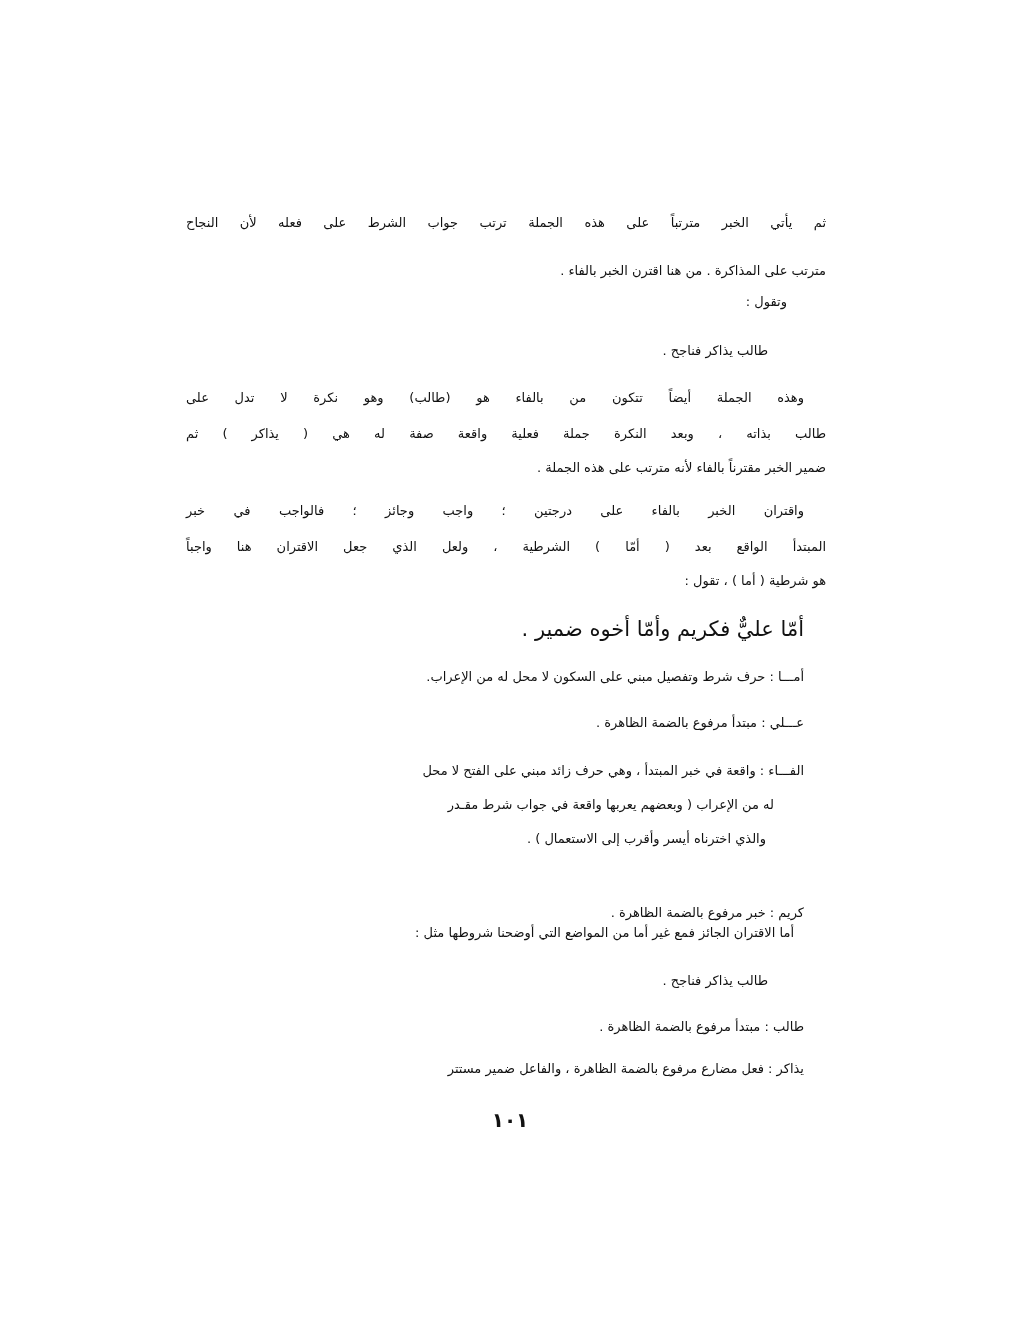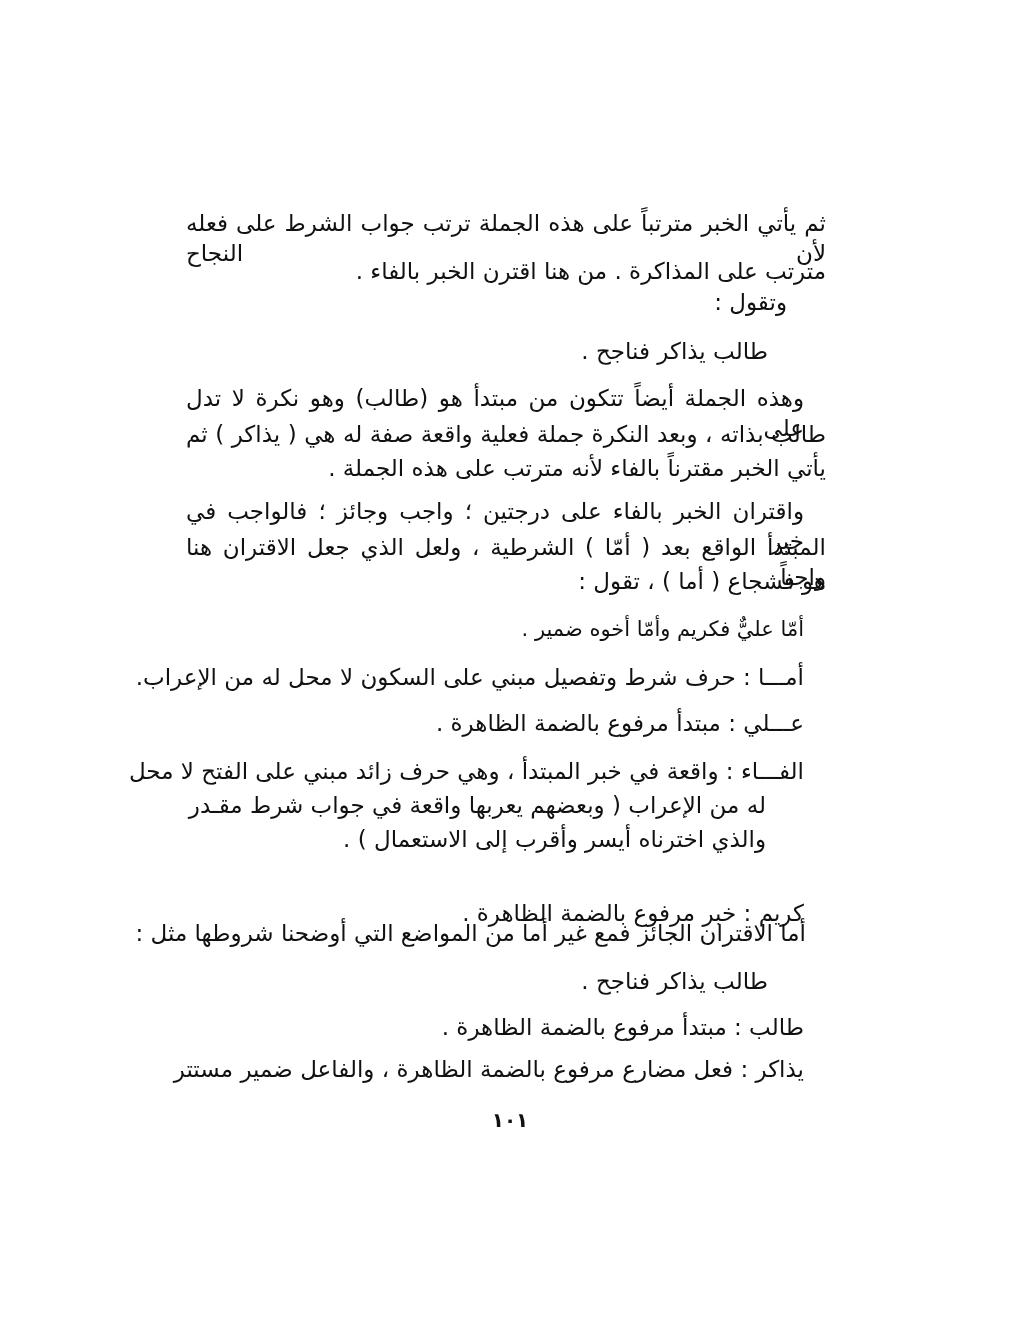--- a/index.html
+++ b/index.html
@@ -1,44 +1,44 @@
 <!DOCTYPE html>
 <html><head>
   <meta charset="utf-8">
   <style>
     html, body { margin: 0; padding: 0; background: #ffffff; }
     body { width: 1020px; height: 1320px; position: relative; overflow: hidden;
            font-family: "DejaVu Sans", "Liberation Sans", sans-serif; color: #111; }
     .page { position: absolute; left: 186px; top: 200px; width: 640px; direction: rtl; }
-    .line { position: absolute; right: 0; white-space: nowrap; font-size: 23px; line-height: 30px;
+    .line { position: absolute; right: 0; white-space: nowrap; font-size: 13px; line-height: 30px;
             text-align: right; }
     .justify { left: 0; text-align-last: justify; text-align: justify; white-space: normal; }
     .pagenum { position: absolute; top: 1108px; left: 0; width: 1020px; text-align: center;
                font-size: 20px; font-weight: bold; direction: rtl; }
   </style>
 </head>
 <body>
 
 <div class="page">
   <div class="line justify" style="top:8px;">ثم يأتي الخبر مترتباً على هذه الجملة ترتب جواب الشرط على فعله لأن النجاح</div>
   <div class="line" style="top:56px;">مترتب على المذاكرة . من هنا اقترن الخبر بالفاء .</div>
   <div class="line" style="top:87px; right:39px;">وتقول :</div>
   <div class="line" style="top:136px; right:58px;">طالب يذاكر فناجح .</div>
-  <div class="line justify" style="top:183px; padding-right:22px;">وهذه الجملة أيضاً تتكون من مبتدأ هو (طالب) وهو نكرة لا تدل على</div>
+  <div class="line justify" style="top:183px; padding-right:22px;">وهذه الجملة أيضاً تتكون من بالفاء هو (طالب) وهو نكرة لا تدل على</div>
   <div class="line justify" style="top:219px;">طالب بذاته ، وبعد النكرة جملة فعلية واقعة صفة له هي ( يذاكر ) ثم</div>
-  <div class="line" style="top:253px;">يأتي الخبر مقترناً بالفاء لأنه مترتب على هذه الجملة .</div>
+  <div class="line" style="top:253px;">ضمير الخبر مقترناً بالفاء لأنه مترتب على هذه الجملة .</div>
   <div class="line justify" style="top:296px; padding-right:22px;">واقتران الخبر بالفاء على درجتين ؛ واجب وجائز ؛ فالواجب في خبر</div>
   <div class="line justify" style="top:332px;">المبتدأ الواقع بعد ( أمّا ) الشرطية ، ولعل الذي جعل الاقتران هنا واجباً</div>
-  <div class="line" style="top:366px;">هو فشجاع ( أما ) ، تقول :</div>
+  <div class="line" style="top:366px;">هو شرطية ( أما ) ، تقول :</div>
   <div class="line" style="top:414px; right:22px; font-size:21px;">أمّا عليٌّ فكريم وأمّا أخوه ضمير .</div>
   <div class="line" style="top:462px; right:22px;">أمـــا : حرف شرط وتفصيل مبني على السكون لا محل له من الإعراب.</div>
   <div class="line" style="top:508px; right:22px;margin-left:14px;">عـــلي : مبتدأ مرفوع بالضمة الظاهرة .</div>
   <div class="line" style="top:556px; right:22px;">الفـــاء : واقعة في خبر المبتدأ ، وهي حرف زائد مبني على الفتح لا محل</div>
-  <div class="line" style="top:590px; right:60px;">له من الإعراب ( وبعضهم يعربها واقعة في جواب شرط مقـدر</div>
+  <div class="line" style="top:590px; right:52px;">له من الإعراب ( وبعضهم يعربها واقعة في جواب شرط مقـدر</div>
   <div class="line" style="top:624px; right:60px;">والذي اخترناه أيسر وأقرب إلى الاستعمال ) .</div>
   <div class="line" style="top:674px; right:22px;margin-top:24px;">كريم : خبر مرفوع بالضمة الظاهرة .</div>
-  <div class="line" style="top:718px; right:20px;">أما الاقتران الجائز فمع غير أما من المواضع التي أوضحنا شروطها مثل :</div>
+  <div class="line" style="top:718px; right:32px;">أما الاقتران الجائز فمع غير أما من المواضع التي أوضحنا شروطها مثل :</div>
   <div class="line" style="top:766px; right:58px;">طالب يذاكر فناجح .</div>
   <div class="line" style="top:812px; right:22px;">طالب : مبتدأ مرفوع بالضمة الظاهرة .</div>
   <div class="line" style="top:854px; right:22px;">يذاكر : فعل مضارع مرفوع بالضمة الظاهرة ، والفاعل ضمير مستتر</div>
 </div>
 
 <div class="pagenum">١٠١</div>
 
 </body></html>

